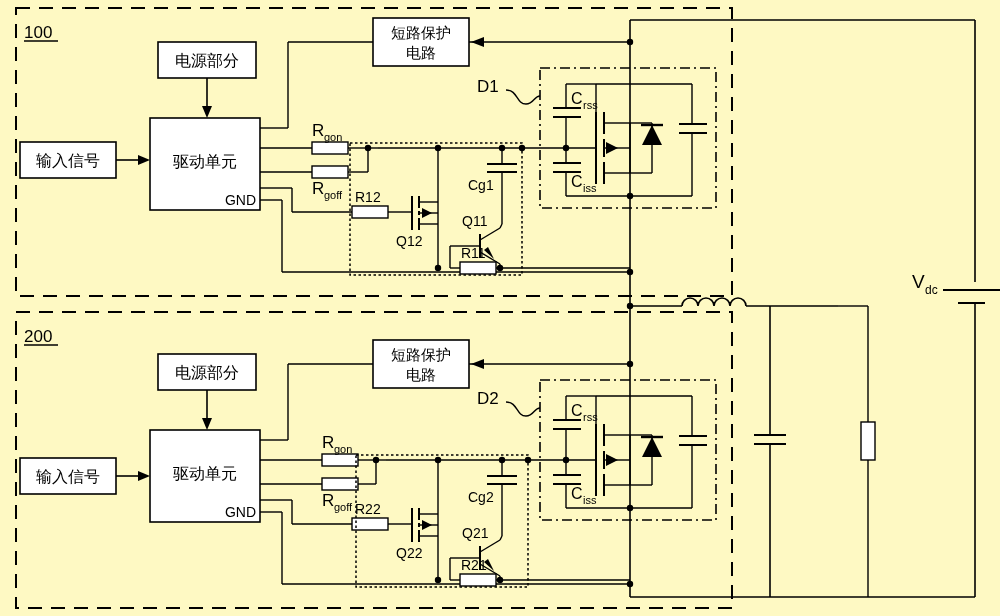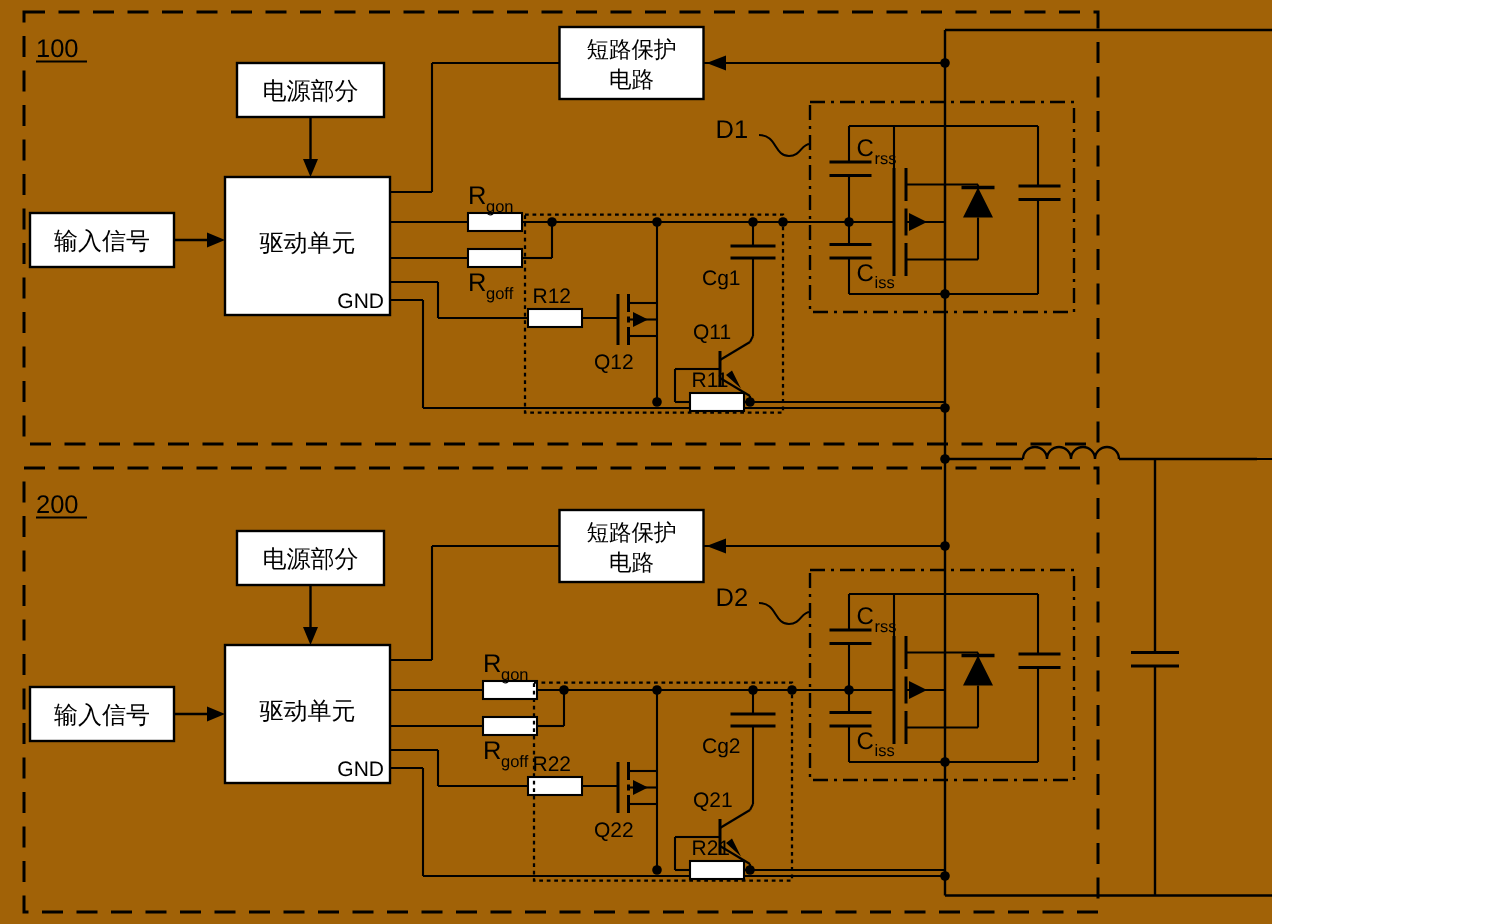--- a/index.html
+++ b/index.html
@@ -1,17 +1,17 @@
 <!DOCTYPE html>
 <html><head>
 <meta charset="utf-8">
 <style>
   html,body{margin:0;padding:0;background:#ffffff;}
   body{width:1000px;height:616px;font-family:"Liberation Sans",sans-serif;}
-  #root{position:relative;width:848px;height:616px;overflow:hidden;background:#a16207;}
+  #root{position:relative;width:1000px;height:616px;overflow:hidden;background:#fef9c3;}
   svg{display:block;}
   .lbl{font-family:"Liberation Sans",sans-serif;fill:#000;}
   .cn{font-family:"DejaVu Sans","Liberation Sans",sans-serif;fill:#000;}
 </style>
 </head>
 <body>
 
 <div id="root">
 <svg width="1000" height="616" viewBox="0 0 1000 616">
 

